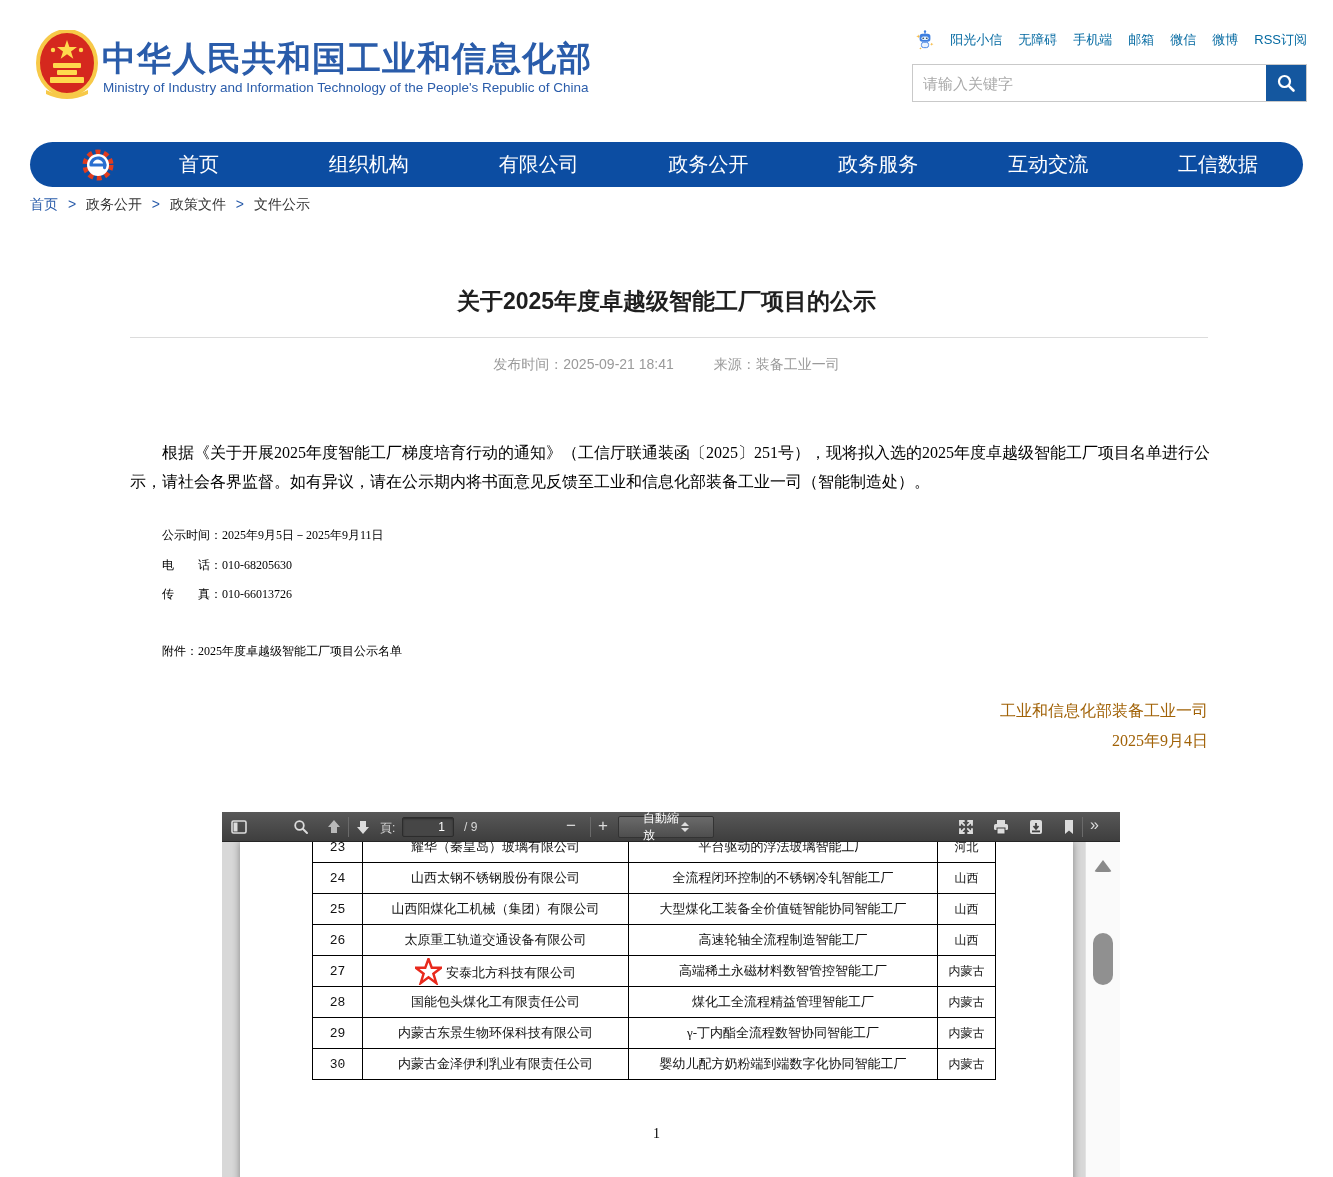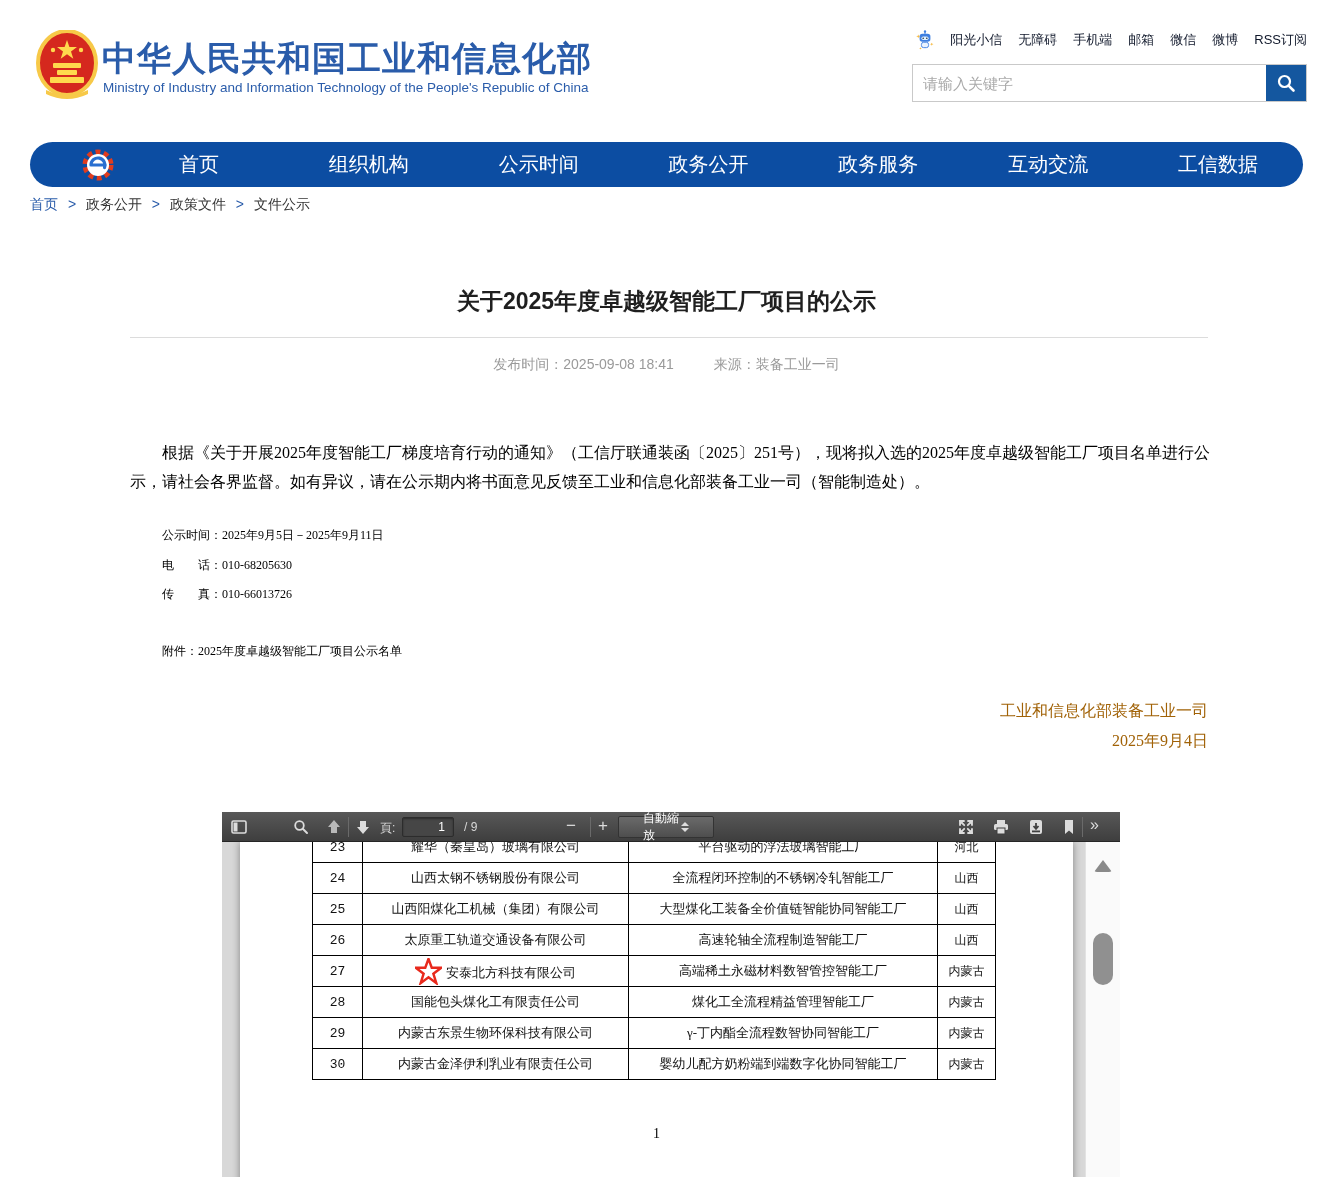--- a/index.html
+++ b/index.html
@@ -8,21 +8,21 @@
     position:relative; width:1333px; height:1177px; overflow:hidden;
     background:#fff; font-family:"Liberation Sans", sans-serif; color:#333;
   }
   .abs { position:absolute; }
 
   
   .site-title { left:102px; top:36px; font-size:34px; font-weight:bold; color:#2a5caa; letter-spacing:1px; }
   .site-sub   { left:103px; top:80px; font-size:13.5px; color:#2a5caa; }
 
   .quicklinks { top:30px; right:26px; display:flex; align-items:center; gap:16px; font-size:13px; color:#3c3c3c; }
-  .quicklinks a { color:#0f172a; text-decoration:none; cursor:pointer; }
+  .quicklinks a { color:#0369a1; text-decoration:none; cursor:pointer; }
   .ql-icon { display:inline-flex; width:18px; height:20px; }
 
   .searchbar { left:912px; top:64px; width:395px; height:38px; border:1px solid #c9c9c9; display:flex; background:#fff; }
   .search-input { flex:1; border:none; outline:none; padding:0 10px; font-size:15px; color:#333; font-family:"Liberation Sans",sans-serif; }
   .search-input::placeholder { color:#a9a9a9; }
   .search-btn { width:40px; height:36px; background:#14579f; border:none; display:flex; align-items:center; justify-content:center; cursor:pointer; }
 
   
   .nav { left:30px; top:142px; width:1273px; height:45px; border-radius:23px; background:#0c4da2; display:flex; align-items:center; }
   .nav-logo { margin-left:52px; width:32px; height:32px; flex:0 0 auto; }
@@ -135,41 +135,41 @@
   </div>
 
   <div class="abs nav">
     <svg class="nav-logo" viewBox="0 0 32 32">
       <circle cx="16" cy="16" r="12" fill="none" stroke="#e03c1e" stroke-width="7" stroke-dasharray="4.5 3.2"></circle>
       <circle cx="16" cy="16" r="11" fill="#fff"></circle>
       <path d="M9 16 a7 7 0 1 1 13.5 2.6 M22 16 H10" fill="none" stroke="#2a6fd0" stroke-width="3.2" stroke-linecap="round"></path>
     </svg>
     <div class="nav-item">首页</div>
     <div class="nav-item">组织机构</div>
-    <div class="nav-item">公示时间</div>
+    <div class="nav-item">有限公司</div>
     <div class="nav-item">政务公开</div>
     <div class="nav-item">政务服务</div>
     <div class="nav-item">互动交流</div>
     <div class="nav-item">工信数据</div>
   </div>
 
   <div class="abs breadcrumb">
     <span class="bc-home">首页</span>
     <span class="bc-sep">&gt;</span>
     <span class="bc-item">政务公开</span>
     <span class="bc-sep">&gt;</span>
     <span class="bc-item">政策文件</span>
     <span class="bc-sep">&gt;</span>
     <span class="bc-item">文件公示</span>
   </div>
 
   <h1 class="abs article-title">关于2025年度卓越级智能工厂项目的公示</h1>
   <div class="abs title-hr"></div>
   <div class="abs meta">
-    <span>发布时间：2025-09-08 18:41</span>
+    <span>发布时间：2025-09-21 18:41</span>
     <span>来源：装备工业一司</span>
   </div>
 
   <p class="abs para serif">根据《关于开展2025年度智能工厂梯度培育行动的通知》（工信厅联通装函〔2025〕251号），现将拟入选的2025年度卓越级智能工厂项目名单进行公示，请社会各界监督。如有异议，请在公示期内将书面意见反馈至工业和信息化部装备工业一司（智能制造处）。</p>
   <div class="abs bline serif" style="top:527px">公示时间：2025年9月5日－2025年9月11日</div>
   <div class="abs bline serif" style="top:557px">电　　话：010-68205630</div>
   <div class="abs bline serif" style="top:586px">传　　真：010-66013726</div>
   <div class="abs bline serif" style="top:643px">附件：2025年度卓越级智能工厂项目公示名单</div>
   <div class="abs sig serif" style="top:701px">工业和信息化部装备工业一司</div>
   <div class="abs sig serif" style="top:731px">2025年9月4日</div>

